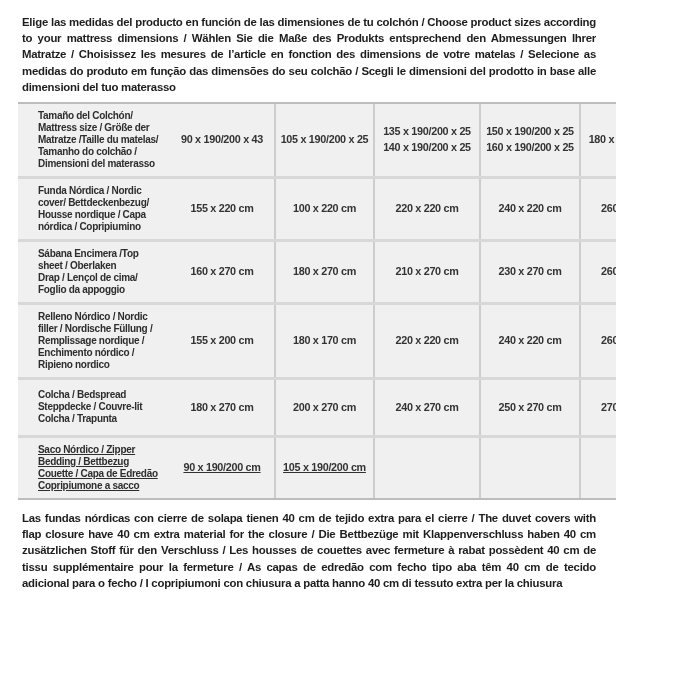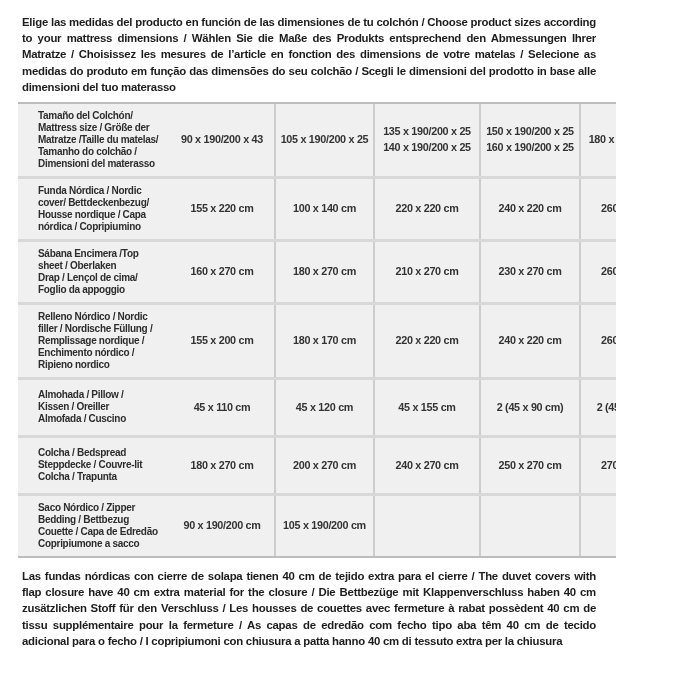--- a/index.html
+++ b/index.html
@@ -43,21 +43,21 @@
     color:#333333;white-space:pre-line;padding:4px 2px;
   }
   td.val + td.val{border-left:2px solid var(--col-sep);}
   tr.r1 td{height:74px;}
   tr.r2 td{height:62px;}
   tr.r3 td{height:60px;}
   tr.r4 td{height:64px;}
   tr.r5 td{height:74px;}
   tr.r6 td{height:58px;}
   tr.r7 td{height:58px;margin-top:37px;}
-  tr.r8 td{height:60px;}
+  tr.r8 td{height:60px;text-decoration:underline;}
   .footnote{
     margin:10px 20px 0 22px;
     font-size:11.4px;font-weight:bold;line-height:1.42;
     letter-spacing:-0.25px;text-align:justify;color:#1d1d1d;
   }
 </style>
 </head>
 <body>
 
 <div class="page">
@@ -87,21 +87,21 @@
         <td class="val">150 x 190/200 x 25
 160 x 190/200 x 25</td>
         <td class="val">180 x 190/200 x 25</td>
       </tr>
       <tr class="r2">
         <td class="lbl">Funda Nórdica /  Nordic
 cover/ Bettdeckenbezug/
 Housse nordique / Capa
 nórdica / Copripiumino</td>
         <td class="val">155 x 220 cm</td>
-        <td class="val">100 x 140 cm</td>
+        <td class="val">100 x 220 cm</td>
         <td class="val">220 x 220 cm</td>
         <td class="val">240 x 220 cm</td>
         <td class="val">260 x 220 cm</td>
       </tr>
       <tr class="r3">
         <td class="lbl">Sábana Encimera /Top
 sheet / Oberlaken
 Drap / Lençol de cima/
 Foglio da appoggio</td>
         <td class="val">160 x 270 cm</td>
@@ -114,30 +114,20 @@
         <td class="lbl">Relleno Nórdico / Nordic
 filler / Nordische Füllung /
 Remplissage nordique /
 Enchimento nórdico /
 Ripieno nordico</td>
         <td class="val">155 x 200 cm</td>
         <td class="val">180 x 170 cm</td>
         <td class="val">220 x 220 cm</td>
         <td class="val">240 x 220 cm</td>
         <td class="val">260 x 220 cm</td>
-      </tr>
-      <tr class="r6">
-        <td class="lbl">Almohada  / Pillow /
-Kissen / Oreiller
-Almofada / Cuscino</td>
-        <td class="val">45 x 110 cm</td>
-        <td class="val">45 x 120 cm</td>
-        <td class="val">45 x 155 cm</td>
-        <td class="val">2 (45 x 90 cm)</td>
-        <td class="val">2 (45 x 110 cm)</td>
       </tr>
       <tr class="r7">
         <td class="lbl">Colcha / Bedspread
 Steppdecke / Couvre-lit
 Colcha / Trapunta</td>
         <td class="val">180 x 270 cm</td>
         <td class="val">200 x 270 cm</td>
         <td class="val">240 x 270 cm</td>
         <td class="val">250 x 270 cm</td>
         <td class="val">270 x 160 cm</td>

